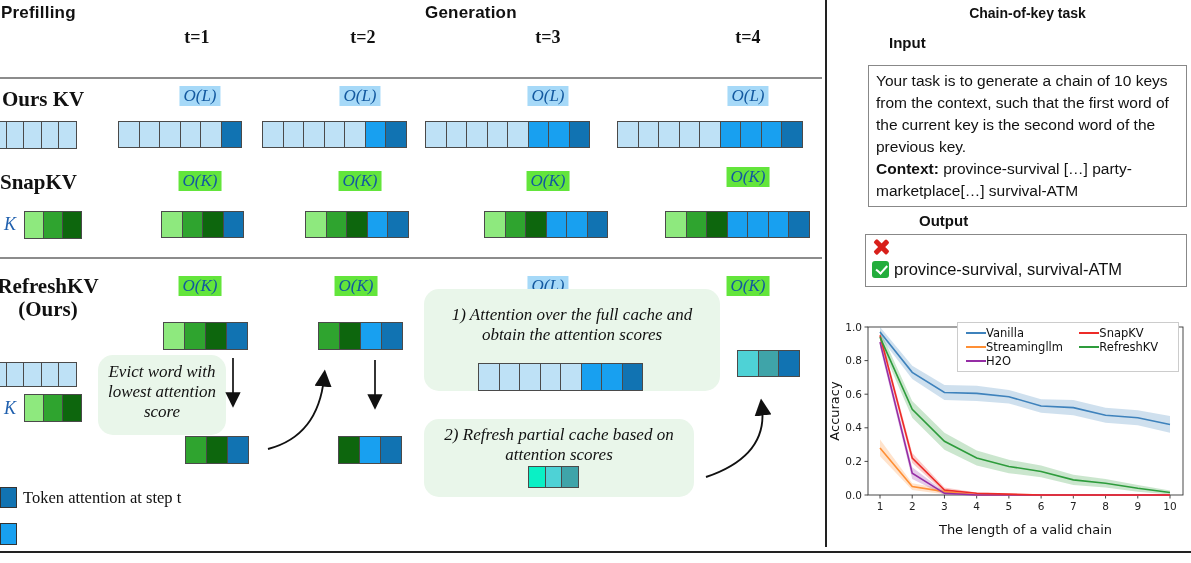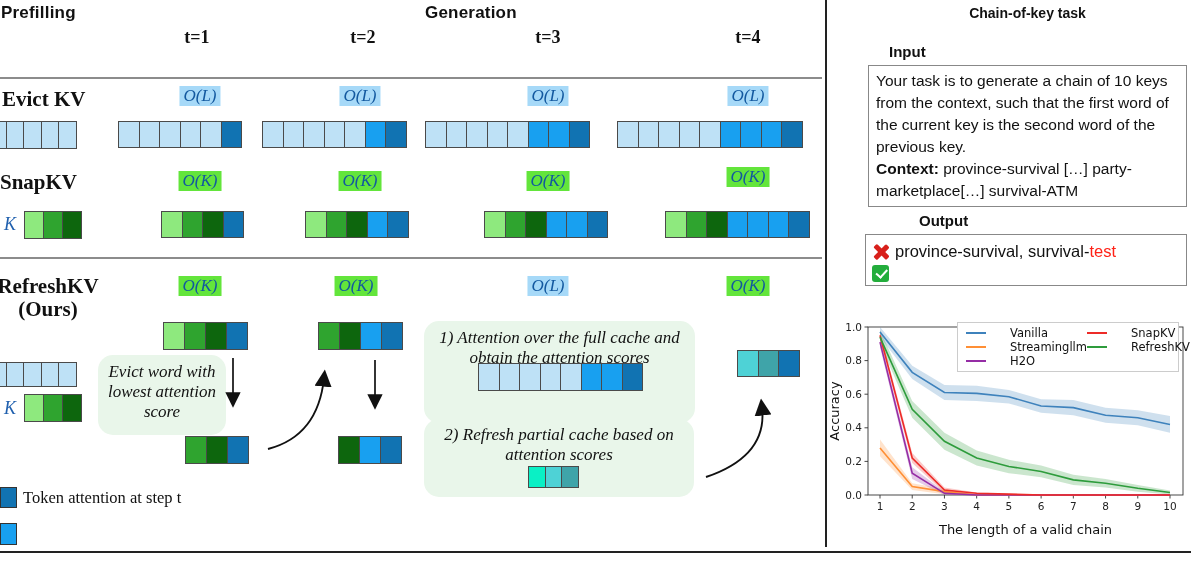--- a/index.html
+++ b/index.html
@@ -36,38 +36,38 @@
   .icon-check{position:relative;width:17px;height:17px;background:#23AD3C;border-radius:3px;display:inline-block;flex:0 0 auto}
   .icon-check::after{content:"";position:absolute;left:3.5px;top:4px;width:9px;height:4.5px;
       border-left:2.5px solid #fff;border-bottom:2.5px solid #fff;transform:rotate(-48deg)}
   #chart-svg{position:absolute;left:828px;top:318px;font-family:"DejaVu Sans",sans-serif}
   #chart-svg text.tick{font-size:10.5px;fill:#222}
   #chart-svg text.axlabel{font-size:13px;fill:#111}
   #chart-legend{position:absolute;left:957px;top:322px;width:222px;height:50px;border:1px solid #ccc;
       background:#fff;box-sizing:border-box;display:grid;grid-template-rows:repeat(3,1fr);
       grid-auto-flow:column;grid-template-columns:1.25fr 1fr;align-items:center;padding:3px 8px;
       font-family:"DejaVu Sans",sans-serif;font-size:11.5px}
-  .lg-item{display:flex;align-items:center;gap:24px;white-space:nowrap}
+  .lg-item{display:flex;align-items:center;gap:0;white-space:nowrap}
   .lg-line{display:inline-block;width:20px;height:2px}
 </style>
 </head>
 <body>
 
 <div class="stage">
 
   <div class="abs hdr" style="left:1px;top:3px">Prefilling</div>
   <div class="abs hdr" style="left:425px;top:3px;width:220px;text-align:left">Generation</div>
   <div class="abs tlabel" style="left:197px;top:27px">t=1</div>
   <div class="abs tlabel" style="left:363px;top:27px">t=2</div>
   <div class="abs tlabel" style="left:548px;top:27px">t=3</div>
   <div class="abs tlabel" style="left:748px;top:27px">t=4</div>
   <div class="abs hline" style="left:0;top:77px;width:822px"></div>
   <div class="abs hline" style="left:0;top:257px;width:822px"></div>
 
-  <div class="abs rowlabel" style="left:2px;top:88px">Evict KV</div>
+  <div class="abs rowlabel" style="left:2px;top:88px">Ours KV</div>
   <div class="abs badge bl" style="left:200px;top:86px">O(L)</div>
   <div class="abs badge bl" style="left:360px;top:86px">O(L)</div>
   <div class="abs badge bl" style="left:548px;top:86px">O(L)</div>
   <div class="abs badge bl" style="left:748px;top:86px">O(L)</div>
   <div class="strip" style="left:-12px;top:121px">
       <div class="cell" style="width: 18.5px; height: 28px; background: rgb(190, 225, 246);"></div>
       <div class="cell" style="width: 18.5px; height: 28px; background: rgb(190, 225, 246);"></div>
       <div class="cell" style="width: 18.5px; height: 28px; background: rgb(190, 225, 246);"></div>
       <div class="cell" style="width: 18.5px; height: 28px; background: rgb(190, 225, 246);"></div>
       <div class="cell" style="width: 18.5px; height: 28px; background: rgb(190, 225, 246);"></div>
@@ -194,21 +194,21 @@
       <div class="cell" style="width: 22px; height: 28px; background: rgb(13, 102, 13);"></div>
       <div class="cell" style="width: 22px; height: 28px; background: rgb(24, 160, 240);"></div>
       <div class="cell" style="width: 22px; height: 28px; background: rgb(17, 115, 178);"></div>
     </div>
   <div class="strip" style="left:338px;top:436px">
       <div class="cell" style="width: 22px; height: 28px; background: rgb(13, 102, 13);"></div>
       <div class="cell" style="width: 22px; height: 28px; background: rgb(24, 160, 240);"></div>
       <div class="cell" style="width: 22px; height: 28px; background: rgb(17, 115, 178);"></div>
     </div>
 
-  <div class="notebox" style="left:424px;top:321px;width:271px;height:102px;padding:7px 6px 0">1) Attention over the full cache and obtain the attention scores</div>
+  <div class="notebox" style="left:424px;top:289px;width:296px;height:102px;padding:16px 6px 0">1) Attention over the full cache and obtain the attention scores</div>
   <div class="strip" style="left:478px;top:363px">
       <div class="cell" style="width: 21.5px; height: 28px; background: rgb(190, 225, 246);"></div>
       <div class="cell" style="width: 21.5px; height: 28px; background: rgb(190, 225, 246);"></div>
       <div class="cell" style="width: 21.5px; height: 28px; background: rgb(190, 225, 246);"></div>
       <div class="cell" style="width: 21.5px; height: 28px; background: rgb(190, 225, 246);"></div>
       <div class="cell" style="width: 21.5px; height: 28px; background: rgb(190, 225, 246);"></div>
       <div class="cell" style="width: 21.5px; height: 28px; background: rgb(24, 160, 240);"></div>
       <div class="cell" style="width: 21.5px; height: 28px; background: rgb(24, 160, 240);"></div>
       <div class="cell" style="width: 21.5px; height: 28px; background: rgb(17, 115, 178);"></div>
     </div>
@@ -239,33 +239,33 @@
 
   <div class="dlegend-sq" style="left: 0px; top: 487px; width: 17px; height: 21px; background: rgb(17, 115, 178);"></div>
   <div class="dlegend-txt" style="left:23px;top:488px">Token attention at step t</div>
   <div class="dlegend-sq" style="left: 0px; top: 523px; width: 17px; height: 22px; background: rgb(24, 160, 240);"></div>
 
   <div class="abs" style="left:825px;top:0;width:2px;height:547px;background:#222"></div>
   <div class="abs" style="left:0;top:551px;width:1191px;height:2px;background:#222"></div>
 
   <div class="abs panel-title" style="left:868px;top:5px;width:319px">Chain-of-key task</div>
 
-  <div class="abs sec-label" style="left:889px;top:43px">Input</div>
+  <div class="abs sec-label" style="left:889px;top:34px">Input</div>
   <div class="tbox" style="left:868px;top:65px;width:319px">
     <div class="input-text"><span>Your task is to generate a chain of 10 keys from the context, such that the first word of the current key is the second word of the previous key.</span><br><b>Context:</b><span> province-survival […] party-marketplace[…] survival-ATM</span></div>
   </div>
 
   <div class="abs sec-label" style="left:919px;top:212px">Output</div>
   <div class="tbox" style="left:865px;top:234px;width:322px;padding:3px 6px">
     <div class="out-row">
       <span class="icon-cross"></span>
-      <span><span>province-survival, survival-</span><span class="red">test</span></span>
     </div>
     <div class="out-row">
       <span class="icon-check"></span>
+      <span>province-survival, survival-ATM</span>
     </div>
   </div>
 
   <svg id="chart-svg" width="360" height="245">
       <rect x="40" y="9" width="315" height="168" fill="none" stroke="#333" stroke-width="0.9"></rect>
       <line x1="52" y1="177" x2="52" y2="180.5" stroke="#333" stroke-width="0.9"></line>
       <text x="52" y="192" text-anchor="middle" class="tick">1</text>
       <line x1="84.22222222222223" y1="177" x2="84.22222222222223" y2="180.5" stroke="#333" stroke-width="0.9"></line>
       <text x="84.22222222222223" y="192" text-anchor="middle" class="tick">2</text>
       <line x1="116.44444444444444" y1="177" x2="116.44444444444444" y2="180.5" stroke="#333" stroke-width="0.9"></line>

